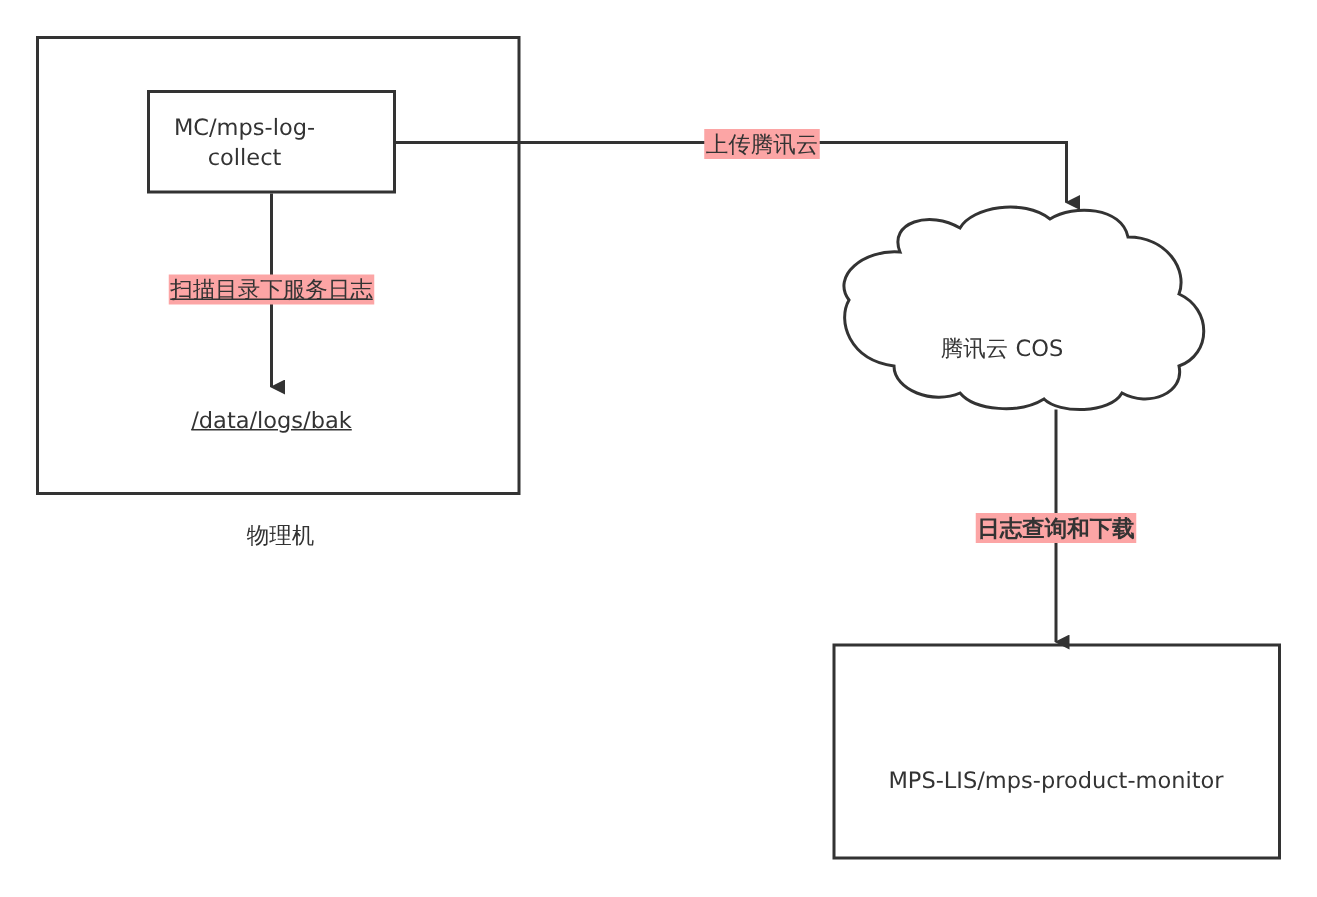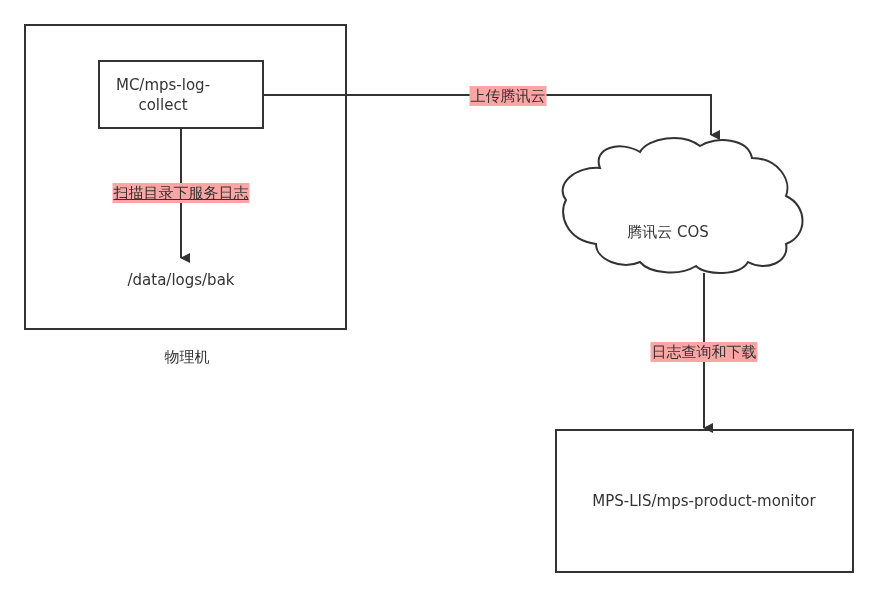--- a/index.html
+++ b/index.html
@@ -46,23 +46,23 @@
   <rect x="556" y="430" width="297" height="142" fill="none" stroke="#333333" stroke-width="2"></rect>
 </svg>
 
 <div class="lbl" style="left:163px; top:95px;">
   <div>MC/mps-log-</div>
   <div>collect</div>
 </div>
 
 <div class="lbl bg" style="left:181px; top:193px;text-decoration:underline;">扫描目录下服务日志</div>
 
-<div class="lbl" style="left:181px; top:280px;">/data/logs/bak</div>
+<div class="lbl" style="left:181px; top:280px;text-decoration:underline;">/data/logs/bak</div>
 
 <div class="lbl" style="left:187px; top:357px;text-align:right;">物理机</div>
 
 <div class="lbl bg" style="left:508px; top:96px;">上传腾讯云</div>
 
 <div class="lbl" style="left:668px; top:208px;margin-top:24px;">腾讯云 COS</div>
 
-<div class="lbl bg" style="left:704px; top:352px;">日志查询和下载</div>
+<div class="lbl bg" style="left:704px; top:352px;font-weight:bold;">日志查询和下载</div>
 
-<div class="lbl" style="left:704px; top:501px;">MPS-LIS/mps-product-monitor</div>
+<div class="lbl" style="left:704px; top:520px;">MPS-LIS/mps-product-monitor</div>
 
 </body></html>

